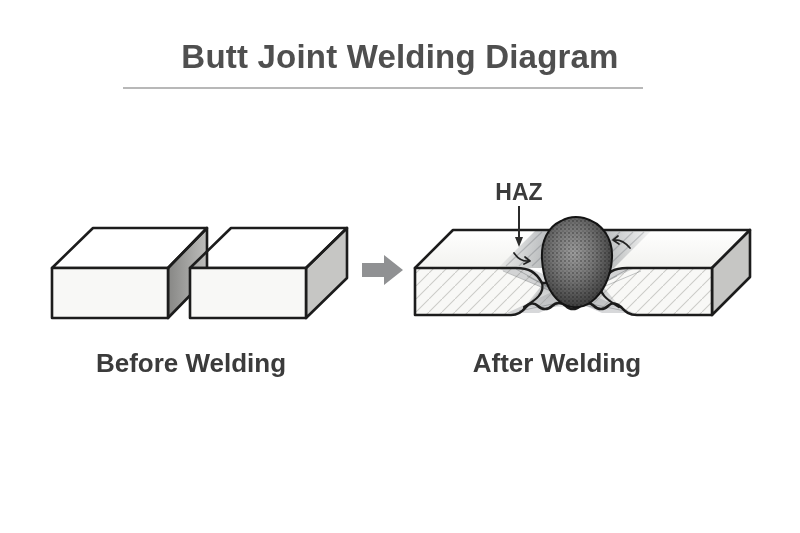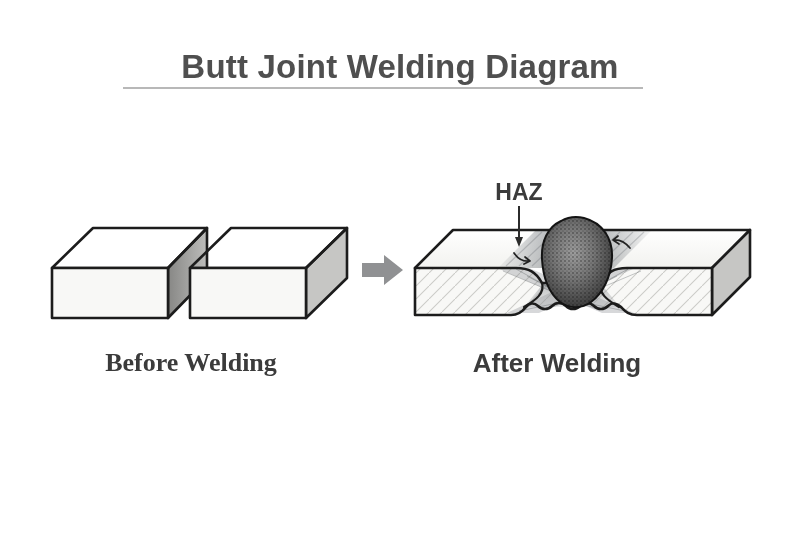--- a/index.html
+++ b/index.html
@@ -2,34 +2,34 @@
 <html style="--title-text: #4f4f4f; --label-text: #3b3b3b; --outline-ink: #1c1c1c; --divider: #ababab; --arrow: #909193; --face-light: #f8f8f6; --top-face: #fcfcfa; --side-shade-dark: #8a8a88; --side-shade-light: #c6c6c4; --haz-zone: #7d8287; --weld-bead-dark: #2e2e2e;"><head>
 <meta charset="utf-8">
 <style>
   html,body{margin:0;padding:0;}
   body{
     width:800px;height:533px;background:#ffffff;overflow:hidden;position:relative;
     font-family:"Liberation Sans",sans-serif;
   }
   .stage{position:absolute;inset:0;}
   .page-title{
-    position:absolute;left:400px;top:48px;transform:translateX(-50%);
+    position:absolute;left:400px;top:38px;transform:translateX(-50%);
     white-space:nowrap;font-size:33px;font-weight:bold;letter-spacing:.2px;
     color:var(--title-text,#4f4f4f);
   }
   .title-rule{
     position:absolute;left:123px;top:87px;width:520px;height:2px;
     background:var(--divider,#ababab);opacity:.85;
   }
   .fig-label{
     position:absolute;top:348px;transform:translateX(-50%);
     white-space:nowrap;font-size:26px;font-weight:bold;
     color:var(--label-text,#3b3b3b);
   }
-  .before-label{left:191px;font-family:Liberation Serif, serif;}
+  .before-label{left:191px;}
   .after-label{left:557px;}
   svg{position:absolute;left:0;top:0;}
   .ink{stroke:var(--outline-ink,#1c1c1c);stroke-width:2.6;fill:none;stroke-linejoin:round;stroke-linecap:round;}
   .ink-thin{stroke:var(--outline-ink,#1c1c1c);stroke-width:2.2;fill:none;stroke-linejoin:round;stroke-linecap:round;}
   .haz-text{font-family:"Liberation Sans",sans-serif;font-size:23px;font-weight:bold;fill:var(--label-text,#2d2d2d);}
 </style>
 </head>
 <body>
 
 <div class="stage">

